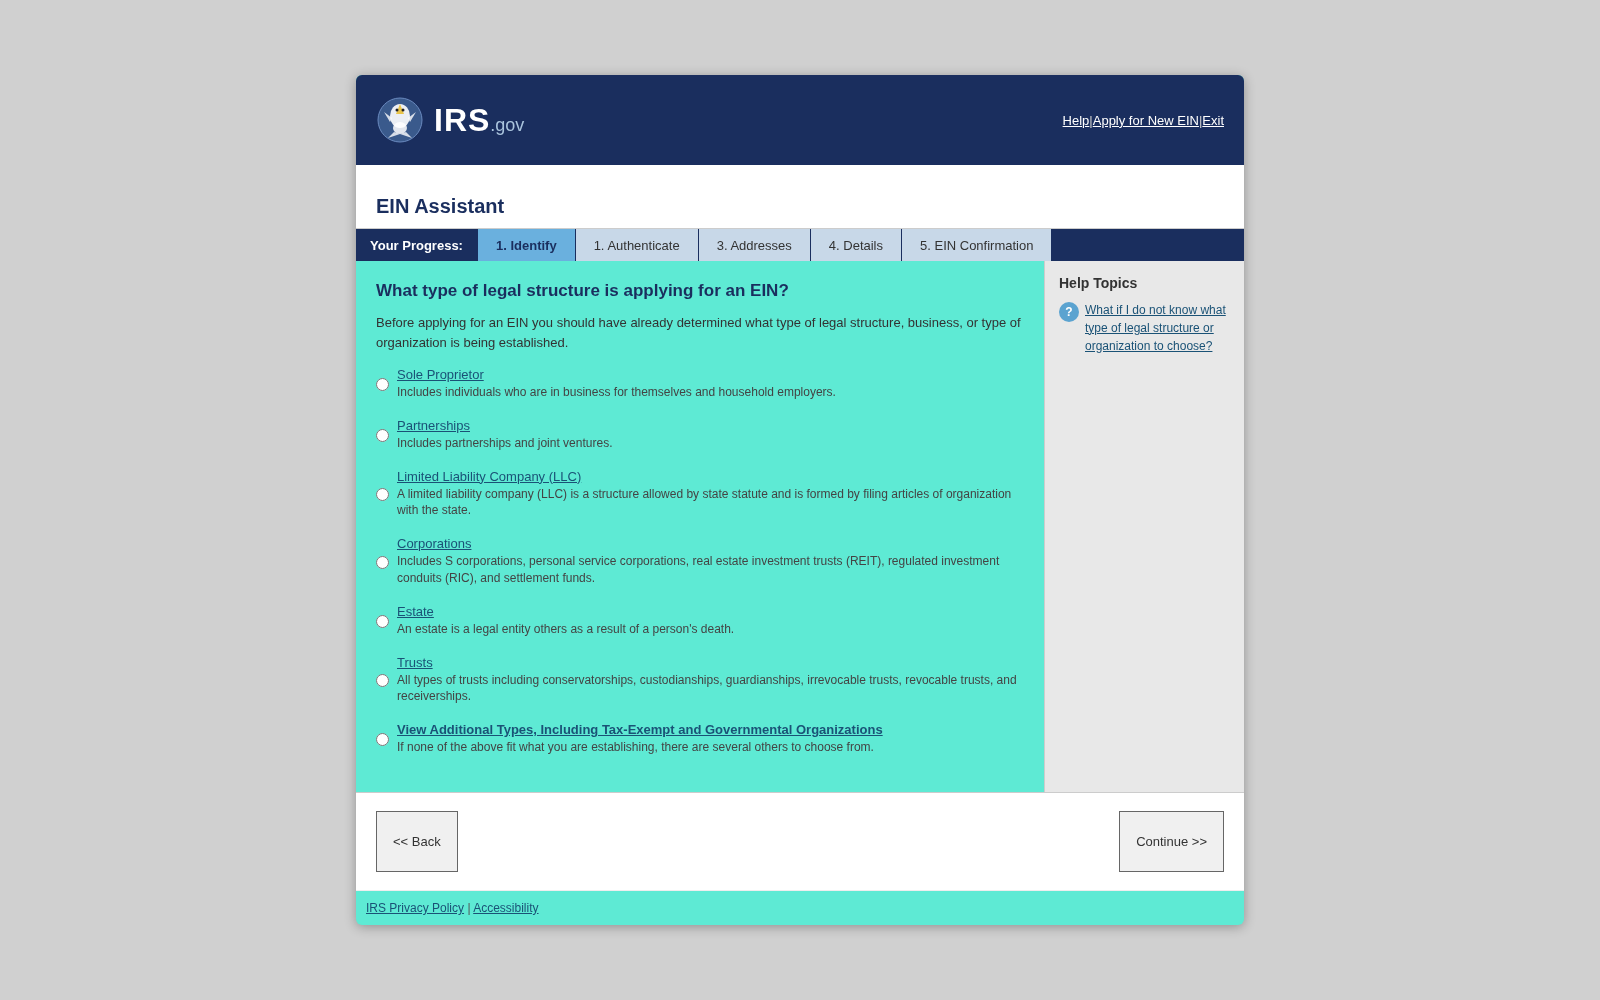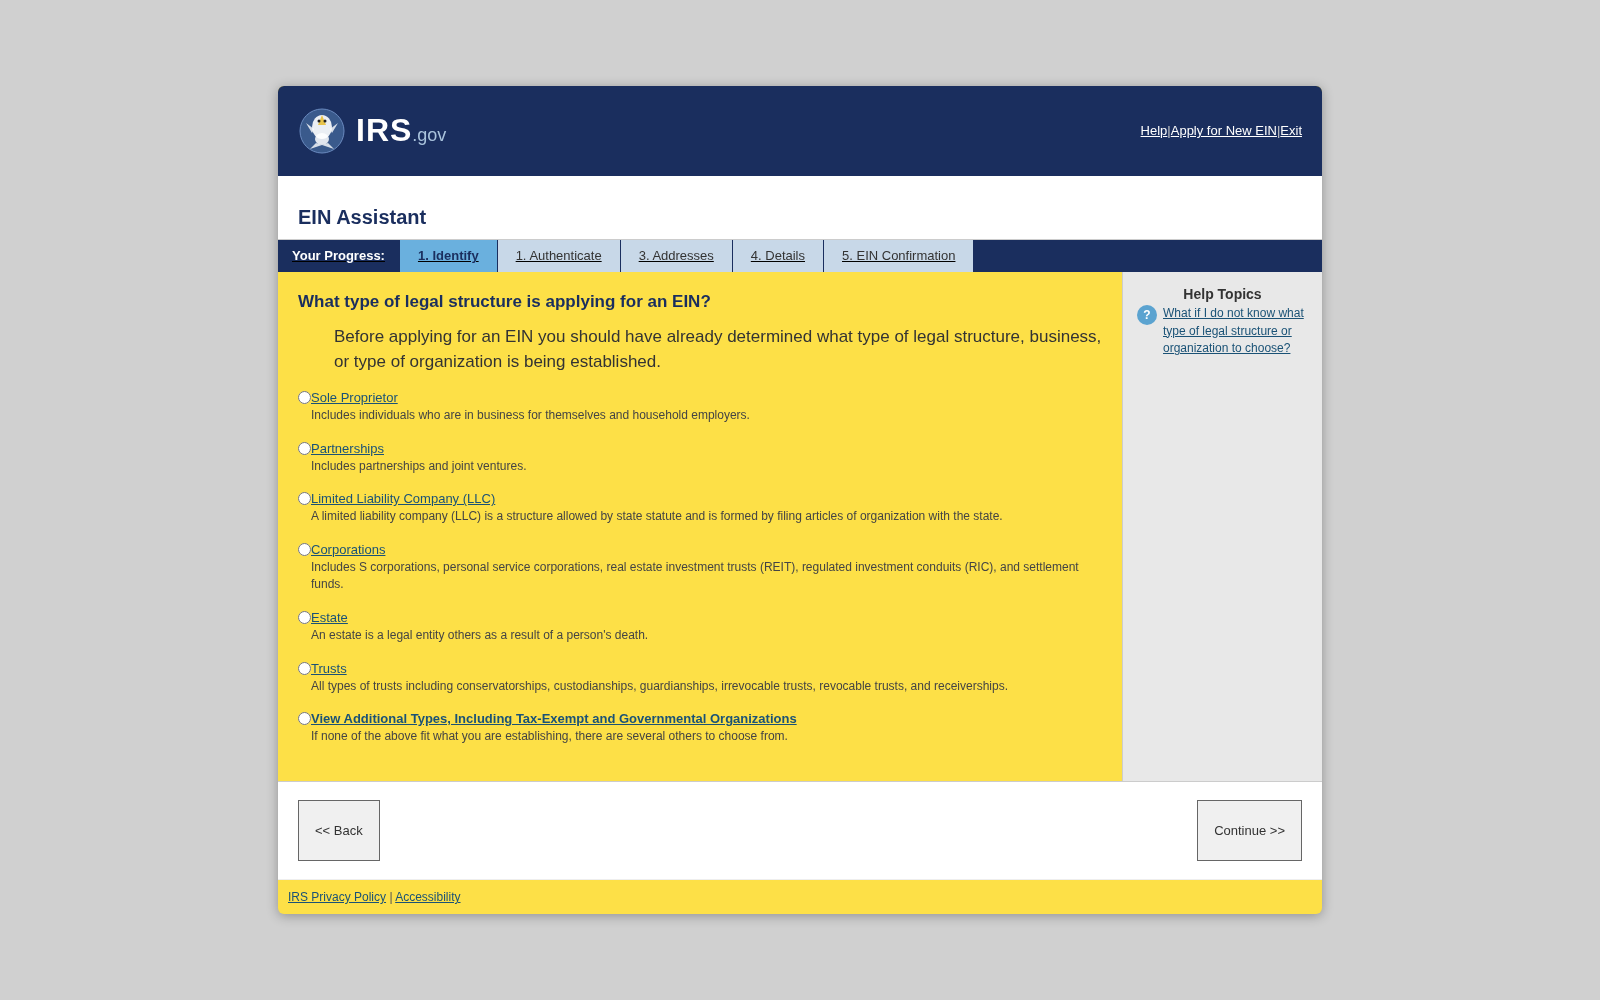--- a/index.html
+++ b/index.html
@@ -6,22 +6,22 @@
     body {
       background: #d0d0d0;
       display: flex;
       justify-content: center;
       align-items: center;
       min-height: 1000px;
       font-family: Arial, sans-serif;
       font-size: 14px;
     }
     .window {
-      width: 1044px;
-      background: #fde047;
+      width: 888px;
+      background: #5eead4;
       border-radius: 6px;
       overflow: hidden;
       box-shadow: 0 2px 12px rgba(0,0,0,0.3);
     }
     
     .header {
       background: #1a2e5e;
       padding: 0;
       display: flex;
       align-items: center;
@@ -58,21 +58,20 @@
       font-size: 20px;
       color: #1a2e5e;
       font-weight: bold;
     }
     
     .progress-bar {
       display: flex;
       align-items: stretch;
       background: #1a2e5e;
       height: 32px;
-      text-decoration: underline;
     }
     .progress-label {
       background: #1a2e5e;
       color: #fff;
       display: flex;
       align-items: center;
       padding: 0 14px;
       font-size: 13px;
       font-weight: bold;
       white-space: nowrap;
@@ -112,34 +111,34 @@
       border-left: 1px solid #ccc;
     }
     
     .question-title {
       font-size: 17px;
       font-weight: bold;
       color: #1a2e5e;
       margin-bottom: 12px;
     }
     .question-desc {
-      font-size: 17px;
+      font-size: 13px;
       color: #333;
       margin-bottom: 8px;
       line-height: 1.5;
-      margin-left: 36px;
     }
     
     .option-list {
       margin-top: 14px;
     }
     .option-item {
       display: flex;
-      align-items: flex-start;
+      align-items: center;
       margin-bottom: 16px;
+      gap: 8px;
     }
     .option-item input[type="radio"] {
       margin-top: 2px;
       flex-shrink: 0;
     }
     .option-content {}
     .option-label a {
       color: #1a5276;
       text-decoration: underline;
       font-size: 13px;
@@ -178,22 +177,21 @@
     }
     .footer a {
       color: #1a5276;
       text-decoration: underline;
     }
     
     .sidebar-title {
       font-size: 14px;
       font-weight: bold;
       color: #333;
-      margin-bottom: 2px;
-      text-align: center;
+      margin-bottom: 10px;
     }
     .sidebar-item {
       display: flex;
       gap: 6px;
       align-items: flex-start;
     }
     .sidebar-icon {
       width: 20px;
       height: 20px;
       background: #5ba3d0;

